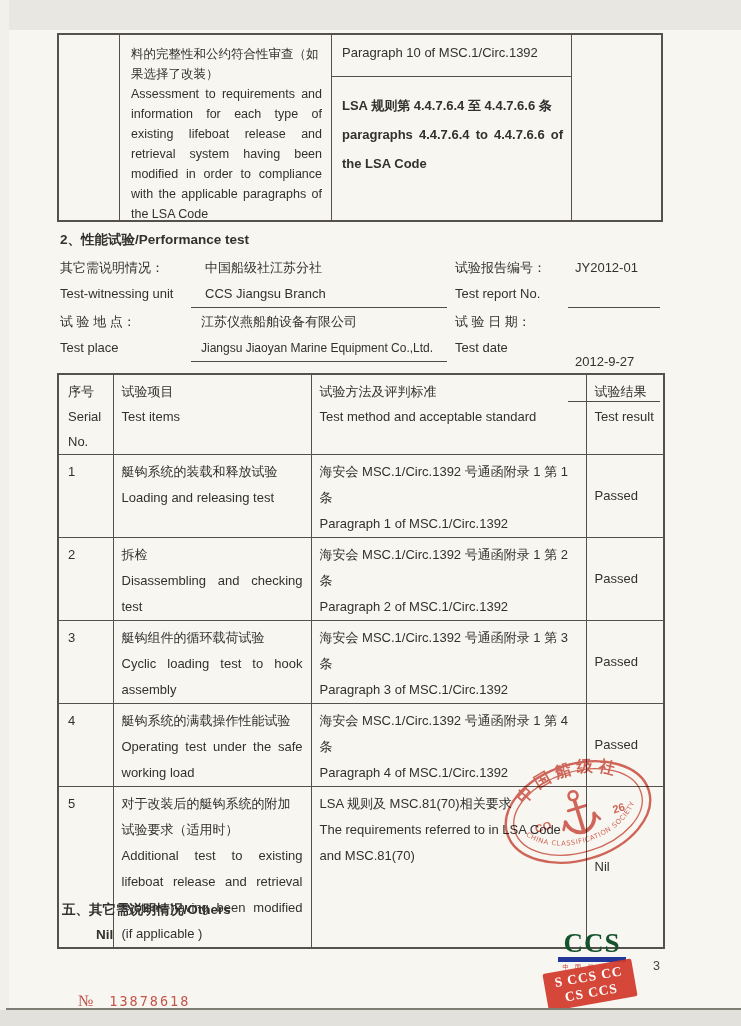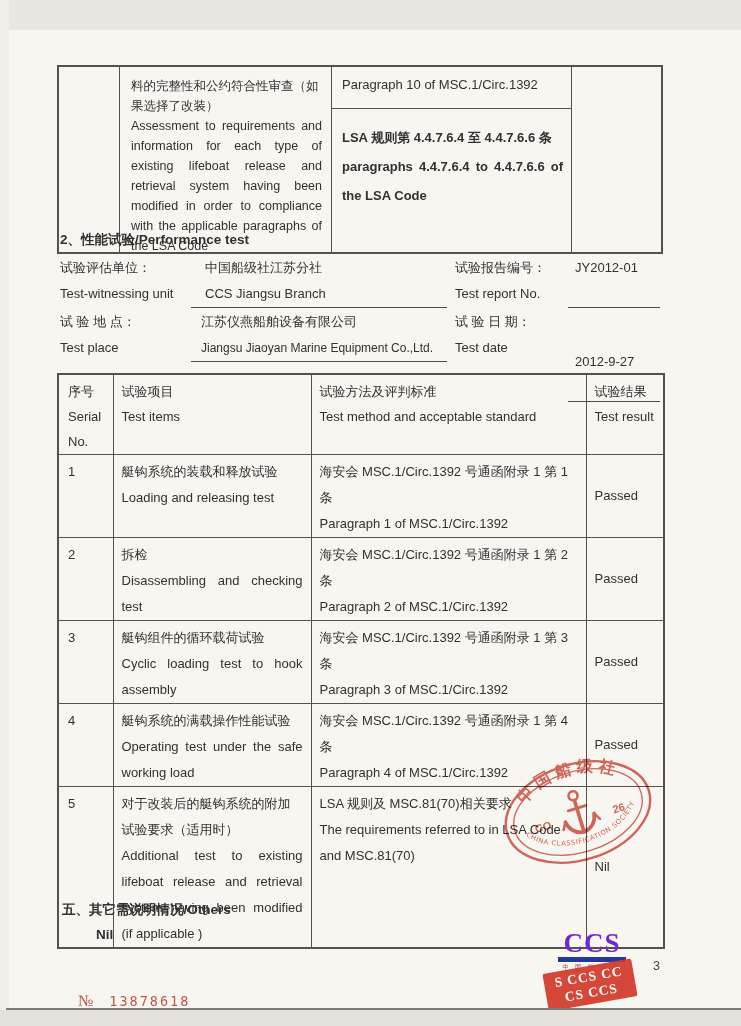--- a/index.html
+++ b/index.html
@@ -12,21 +12,21 @@
   }
   .scan-top   { position:absolute; left:0; top:0; width:741px; height:30px; background:#e9e7e2; }
   .scan-left  { position:absolute; left:0; top:0; width:9px; height:1026px; background:#f2f0ea; }
   .scan-line  { position:absolute; left:6px; top:1008px; width:735px; height:2px; background:#807d75; }
   .scan-bot   { position:absolute; left:0; top:1010px; width:741px; height:16px; background:#e3e1dc; }
 
   
   .cont-table {
     position:absolute; left:57px; top:33px; width:606px; height:189px;
     display:grid; grid-template-columns:61px 212px 240px 93px; grid-template-rows:42px 1fr;
-    border:2px solid #55524c; background:transparent;margin-top:32px;
+    border:2px solid #55524c; background:transparent;
   }
   .cont-table .c1 { grid-column:1; grid-row:1/3; border-right:1px solid #55524c; }
   .cont-table .c2 { grid-column:2; grid-row:1/3; border-right:1px solid #55524c; padding:9px 9px 0 11px; }
   .cont-table .c3a{ grid-column:3; grid-row:1;  border-right:1px solid #55524c; border-bottom:1px solid #55524c; padding:10px 8px 0 10px; }
   .cont-table .c3b{ grid-column:3; grid-row:2;  border-right:1px solid #55524c; padding:14px 8px 0 10px; }
   .cont-table .c4 { grid-column:4; grid-row:1/3; }
   .cont-table .c2 div { font-size:12.5px; line-height:20px; }
   .cont-table .c2 .en { text-align:justify; }
   .cont-table .c3a div { font-size:13px; }
   .cont-table .c3b div { font-size:13px; line-height:29px;font-weight:bold; }
@@ -77,21 +77,21 @@
   
   .serial {
     position:absolute; left:78px; top:992px; color:#c2554c; font-size:16px;
     font-family:"Liberation Serif","DejaVu Serif",serif;
   }
   .serial .digits { font-family:"DejaVu Sans Mono",monospace; font-size:13.5px; letter-spacing:2px; margin-left:16px; }
 
   
   .ccs-logo { position:absolute; left:555px; top:930px; width:74px; text-align:center; }
   .ccs-text {
-    color:#6d28d9; font-weight:bold; font-size:27px; line-height:26px; letter-spacing:1px;
+    color:#14532d; font-weight:bold; font-size:27px; line-height:26px; letter-spacing:1px;
     font-family:"Liberation Serif","DejaVu Serif",serif;
   }
   .ccs-bar  { height:5px; background:#21379a; margin:1px 3px 2px 3px; }
   .ccs-sub  { font-size:6px; color:#c03a30; letter-spacing:2.5px; line-height:7px; }
   .ccs-sticker {
     position:absolute; left:545px; top:966px; width:90px; height:38px;
     background:#d33a2c; transform:rotate(-10deg); border-radius:2px;
     color:#fff; font-weight:bold; font-size:13.5px; line-height:16px;
     text-align:center; padding-top:3px; overflow:hidden; letter-spacing:1px;
     font-family:"Liberation Serif","DejaVu Serif",serif; opacity:.93;
@@ -118,21 +118,21 @@
     <div class="c3b">
       <div class="zh">LSA 规则第 4.4.7.6.4 至 4.4.7.6.6 条</div>
       <div class="en">paragraphs 4.4.7.6.4 to 4.4.7.6.6 of the LSA Code</div>
     </div>
     <div class="c4"></div>
   </div>
 
   <div class="sec2-heading">2、性能试验/Performance test</div>
 
   <div class="f-label" id="f-unit-label">
-    <div>试验评估单位：</div>
+    <div>其它需说明情况：</div>
     <div>Test-witnessing unit</div>
   </div>
   <div class="f-value" id="f-unit-value">
     <div>中国船级社江苏分社</div>
     <div class="l2">CCS Jiangsu Branch</div>
   </div>
   <div class="f-label" id="f-report-label">
     <div>试验报告编号：</div>
     <div>Test report No.</div>
   </div>

